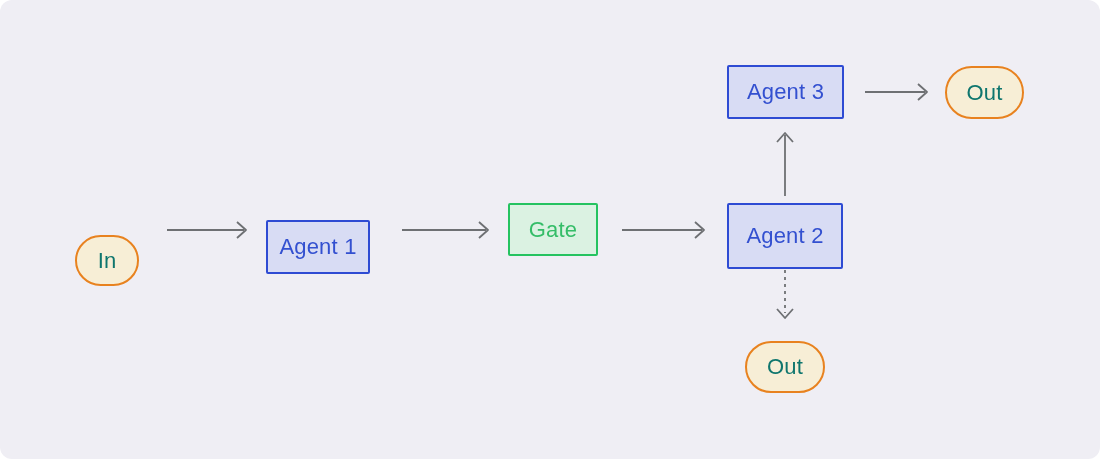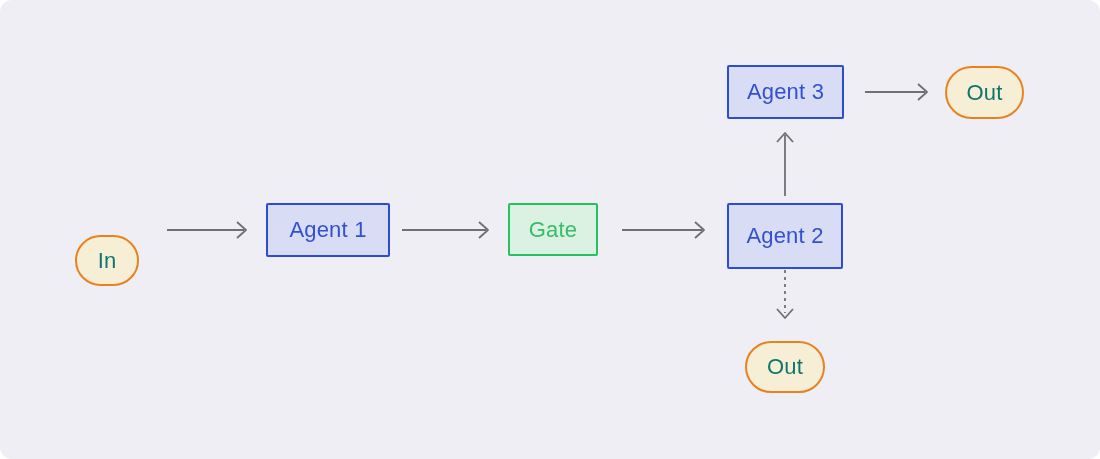--- a/index.html
+++ b/index.html
@@ -35,21 +35,21 @@
     border:2.5px solid #e8821f;
     color:#0f766e;
     border-radius:28px;
   }
   .edges{position:absolute;left:0;top:0;width:1100px;height:459px;pointer-events:none;}
   .edges path{stroke:#6e7073;stroke-width:1.8;fill:none;stroke-linejoin:round;stroke-linecap:butt;}
   .edges path.dashed{stroke-dasharray:3 4;}
 
   
   #n-in        {left:75px;  top:203px; width:64px;  height:51px;margin-top:32px;}
-  #n-agent1    {left:266px; top:203px; width:124px; height:54px;}
+  #n-agent1    {left:266px; top:220px; width:104px; height:54px;}
   #n-gate      {left:508px; top:203px; width:90px;  height:53px;}
   #n-agent2    {left:727px; top:203px; width:116px; height:66px;}
   #n-agent3    {left:727px; top:65px;  width:117px; height:54px;}
   #n-out-top   {left:945px; top:66px;  width:79px;  height:53px;}
   #n-out-bottom{left:745px; top:341px; width:80px;  height:52px;}
 </style>
 </head>
 <body>
 
 <div class="canvas">

